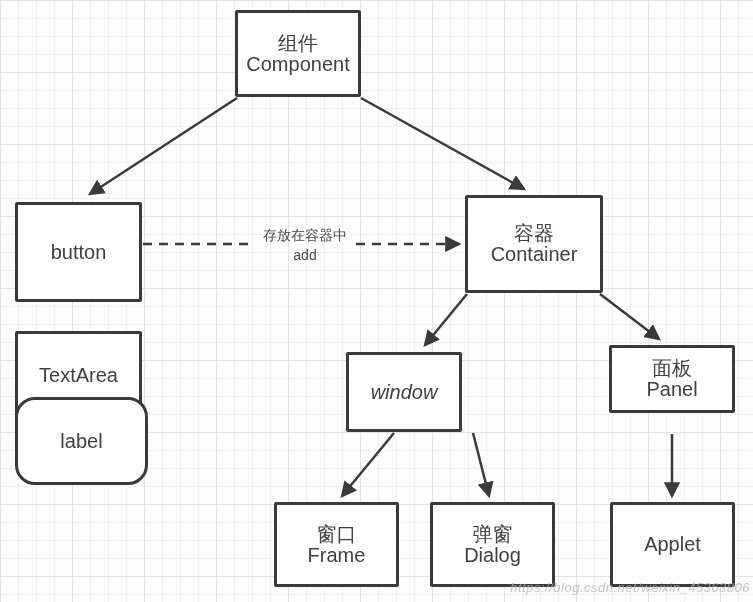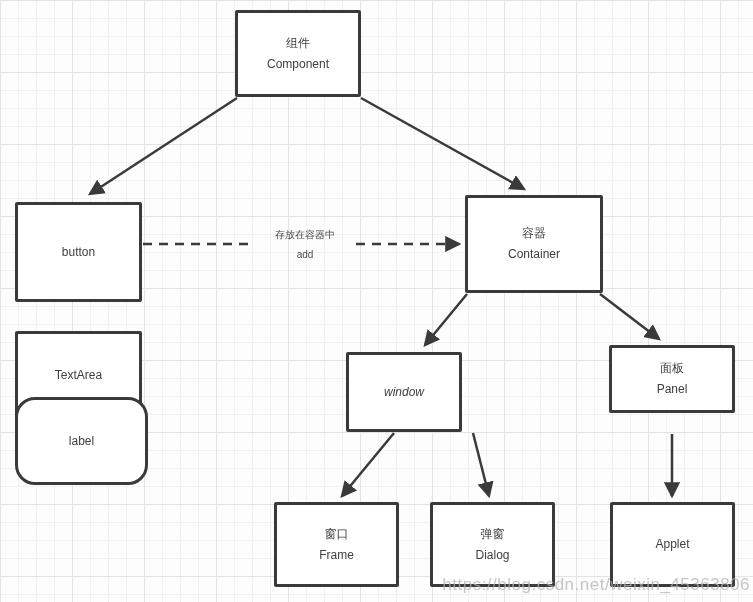--- a/index.html
+++ b/index.html
@@ -14,31 +14,32 @@
       linear-gradient(90deg,#f1f1f1 1px, transparent 1px);
     background-size:72px 72px,72px 72px,18px 18px,18px 18px;
   }
   .node{
     position:absolute;
     background:#ffffff;
     border:3px solid #3a3a3a;
     border-radius:2px;
     display:flex;flex-direction:column;justify-content:center;align-items:center;
     box-sizing:border-box;
-    color:#404040;font-size:12px;line-height:21px;text-align:center;
+    color:#404040;font-size:20px;line-height:21px;text-align:center;
   }
   #edges{position:absolute;left:0;top:0;width:753px;height:602px;pointer-events:none;}
   .edge-label{
     position:absolute;left:248px;top:225px;width:114px;
-    text-align:center;color:#4a4a4a;font-size:10px;line-height:20px;
+    text-align:center;color:#4a4a4a;font-size:14px;line-height:20px;
   }
   .watermark{
     position:absolute;right:3px;bottom:7px;
-    color:rgba(178,178,178,0.75);font-size:17px;letter-spacing:0.5px;
+    color:rgba(178,178,178,0.75);font-size:13px;letter-spacing:0.5px;
     white-space:nowrap;
+    font-style:italic;
   }
   
   #n-component{left:235px;top:10px;width:126px;height:87px;}
   #n-button{left:15px;top:202px;width:127px;height:100px;}
   #n-textarea{left:15px;top:299px;width:127px;height:88px;margin-top:32px;}
   #n-label{left:15px;top:397px;width:133px;height:88px;border-radius:20px;}
   #n-container{left:465px;top:195px;width:138px;height:98px;}
   #n-window{left:346px;top:352px;width:116px;height:80px;font-style:italic;}
   #n-panel{left:609px;top:345px;width:126px;height:68px;}
   #n-frame{left:274px;top:502px;width:125px;height:85px;}

